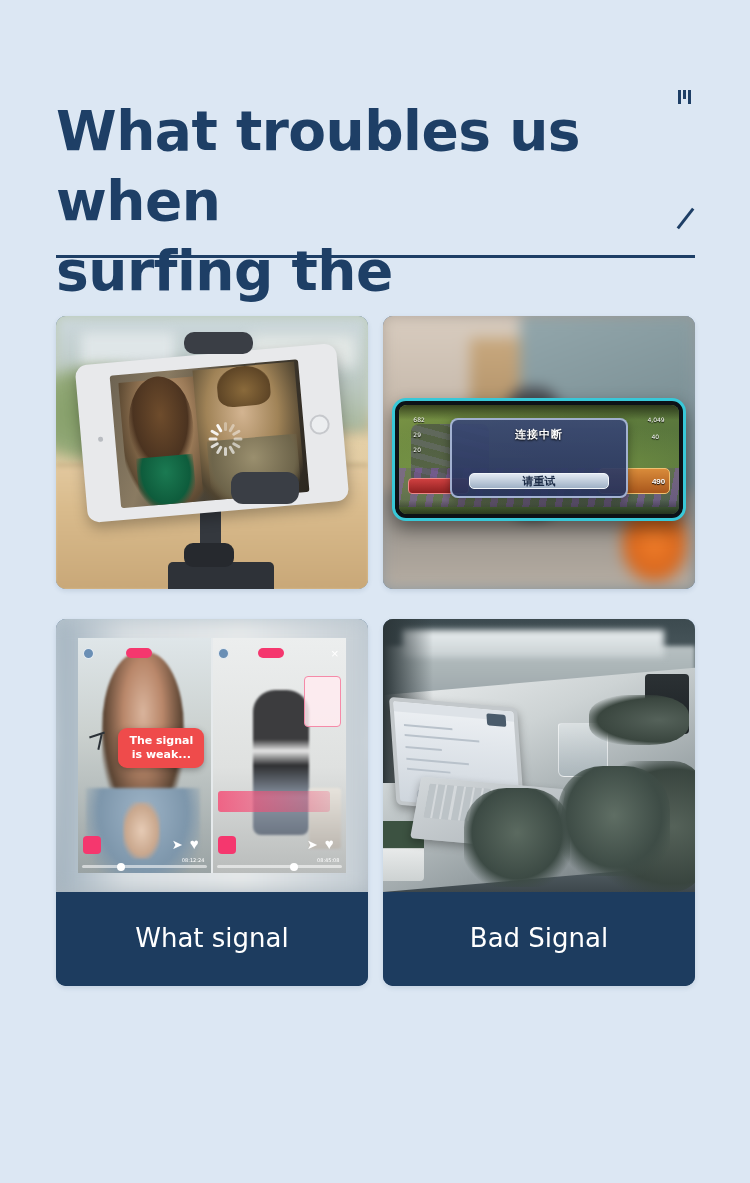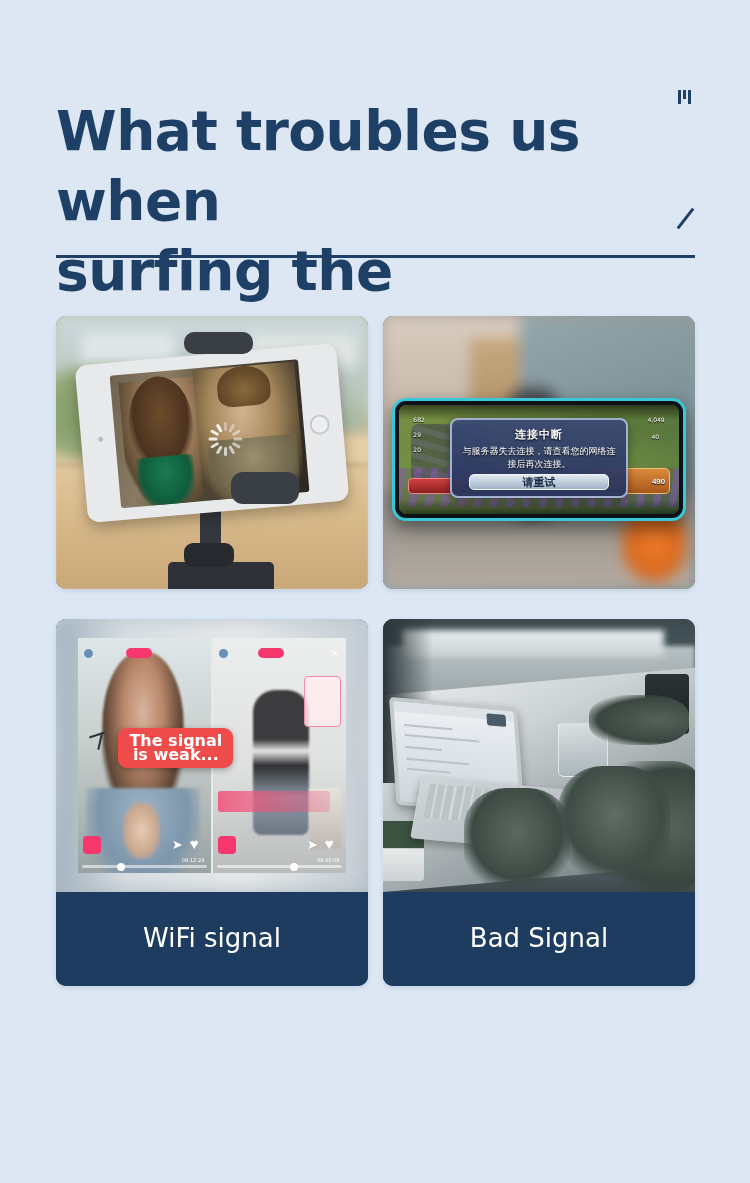--- a/index.html
+++ b/index.html
@@ -269,21 +269,21 @@
   .s3-share { position:absolute; right:19%; bottom:9%; width:14px; height:14px; color:#fff; font-size:13px; line-height:13px;}
   .s3-bag { position:absolute; left:4%; bottom:8%; width:18px; height:18px;
     background:#f5376e; border-radius:4px; }
   .s3-bar { position:absolute; left:3%; bottom:2%; width:94%; height:3px;
     background: rgba(255,255,255,.55); border-radius:2px; }
   .s3-bar i { position:absolute; top:-2.5px; width:8px; height:8px; background:#fff; border-radius:50%; }
   .s3-time { position:absolute; bottom:4%; color:#fff; font-size:5px; font-family:"DejaVu Sans",sans-serif;}
   .s3-tooltip {
     position:absolute; left:20%; top:40%;
     background:#ef4b4b; color:#fff; border-radius:9px;
-    padding:6px 11px; font-size:16px; line-height:14px; font-weight:600;
+    padding:6px 11px; font-size:11px; line-height:14px; font-weight:600;
     font-family:"DejaVu Sans",sans-serif; text-align:center;
     box-shadow:0 2px 6px rgba(0,0,0,.3); white-space:pre-line; z-index:5;
   }
   .s3-antenna { position:absolute; left:10%; top:42%; width:26px; height:16px; z-index:4;}
   .s3-antenna::before { content:""; position:absolute; left:12px; top:0; width:2px; height:16px;
     background:#2b3137; transform: rotate(12deg); }
   .s3-antenna::after { content:""; position:absolute; left:2px; top:0; width:16px; height:2px;
     background:#2b3137; transform: rotate(-18deg); }
 
   
@@ -424,21 +424,20 @@
               <span class="s2-chip" style="left:5%;top:10%">682</span>
               <span class="s2-chip" style="left:5%;top:24%">29</span>
               <span class="s2-chip" style="left:5%;top:38%">20</span>
               <span class="s2-chip" style="right:5%;top:10%">4,049</span>
               <span class="s2-chip" style="right:7%;top:26%">40</span>
               <div class="s2-red"></div>
               <div class="s2-gold">490</div>
 
               <div class="s2-dialog">
                 <div class="s2-d-title">连接中断</div>
-                <div class="s2-d-body">与服务器失去连接，请查看您的网络连接后再次连接。</div>
                 <div class="s2-d-btn">请重试</div>
               </div>
             </div>
           </div>
         </div>
       </div>
     </div>
 
     <div class="card">
       <div class="card-media">
@@ -474,21 +473,21 @@
                   <i style="left:58%"></i>
                 </div>
               <span class="s3-time" style="right:5%">08:45:08</span>
             </div>
           </div>
           <div class="s3-antenna"></div>
           <div class="s3-tooltip">The signal
 is weak...</div>
         </div>
       </div>
-      <div class="card-label">WiFi signal</div>
+      <div class="card-label">What signal</div>
     </div>
 
     <div class="card">
       <div class="card-media">
         <div class="scene4">
           <div class="s4-wall"></div>
           <div class="s4-wallstrip"></div>
           <div class="s4-desk"></div>
           <div class="s4-darkleft"></div>
           <div class="s4-cup"></div>

